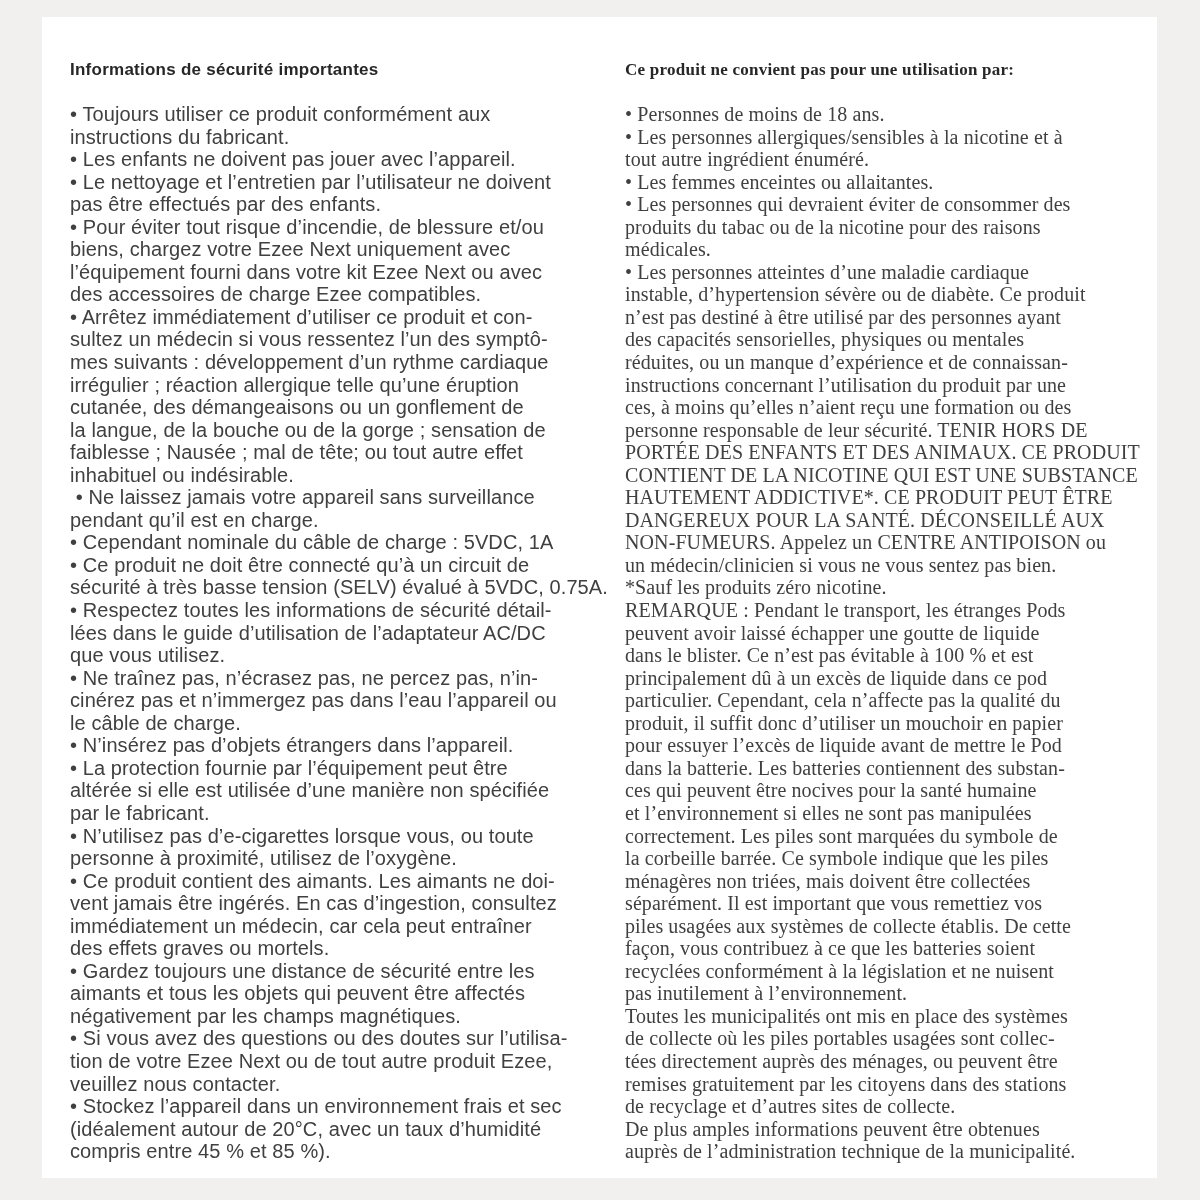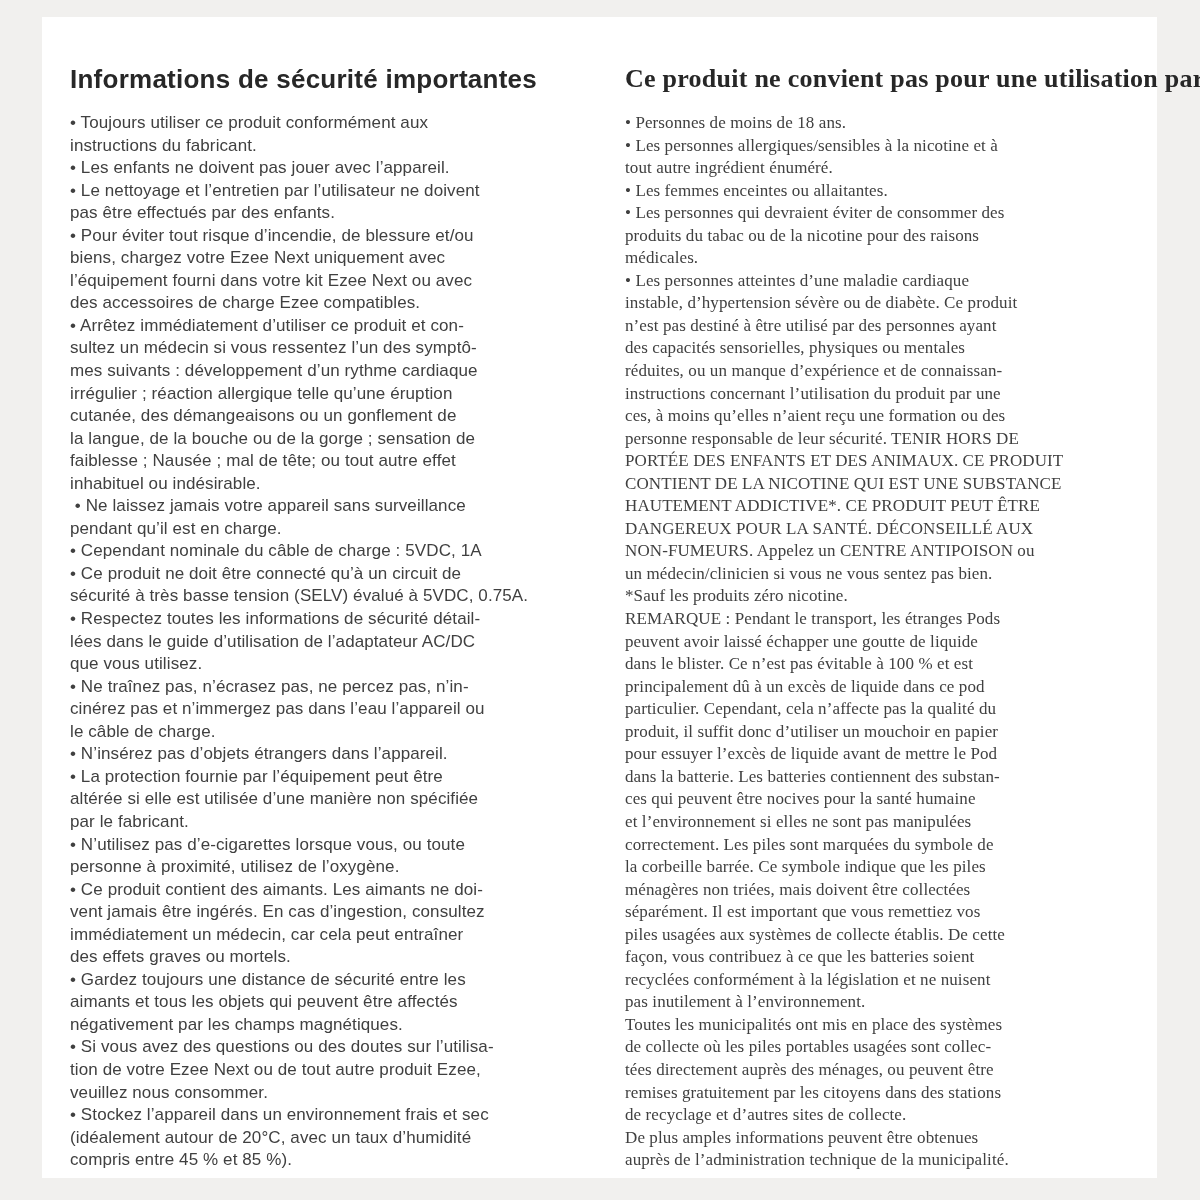--- a/index.html
+++ b/index.html
@@ -25,31 +25,31 @@
     height: 1161px;
     background: #ffffff;
   }
   .column {
     position: absolute;
     top: 33px;
   }
   .column.left  { left: 28px;  width: 540px; }
   .column.right { left: 583px; width: 520px; font-family: Liberation Serif, serif; }
   .col-heading {
-    font-size: 26px;
+    font-size: 17px;
     font-weight: bold;
     letter-spacing: 0.25px;
     color: #272727;
     line-height: 24px;
-    margin: 17px 0 21px 0;
+    margin: 8px 0 21px 0;
     white-space: pre;
   }
   .body-lines {
     color: #404040;
-    font-size: 17px;
+    font-size: 20px;
     line-height: 22.55px;
     letter-spacing: 0.1px;
   }
   .body-lines .line {
     white-space: pre;
   }
 </style>
 </head>
 <body>
 
@@ -95,21 +95,21 @@
           <div class="line">personne à proximité, utilisez de l’oxygène.</div>
           <div class="line">• Ce produit contient des aimants. Les aimants ne doi-</div>
           <div class="line">vent jamais être ingérés. En cas d’ingestion, consultez</div>
           <div class="line">immédiatement un médecin, car cela peut entraîner</div>
           <div class="line">des effets graves ou mortels.</div>
           <div class="line">• Gardez toujours une distance de sécurité entre les</div>
           <div class="line">aimants et tous les objets qui peuvent être affectés</div>
           <div class="line">négativement par les champs magnétiques.</div>
           <div class="line">• Si vous avez des questions ou des doutes sur l’utilisa-</div>
           <div class="line">tion de votre Ezee Next ou de tout autre produit Ezee,</div>
-          <div class="line">veuillez nous consommer.</div>
+          <div class="line">veuillez nous contacter.</div>
           <div class="line">• Stockez l’appareil dans un environnement frais et sec</div>
           <div class="line">(idéalement autour de 20°C, avec un taux d’humidité</div>
           <div class="line">compris entre 45 % et 85 %).</div>
         </div>
     </div>
 
     <div class="column right">
       <h2 class="col-heading">Ce produit ne convient pas pour une utilisation par:</h2>
       <div class="body-lines">
           <div class="line">• Personnes de moins de 18 ans.</div>

